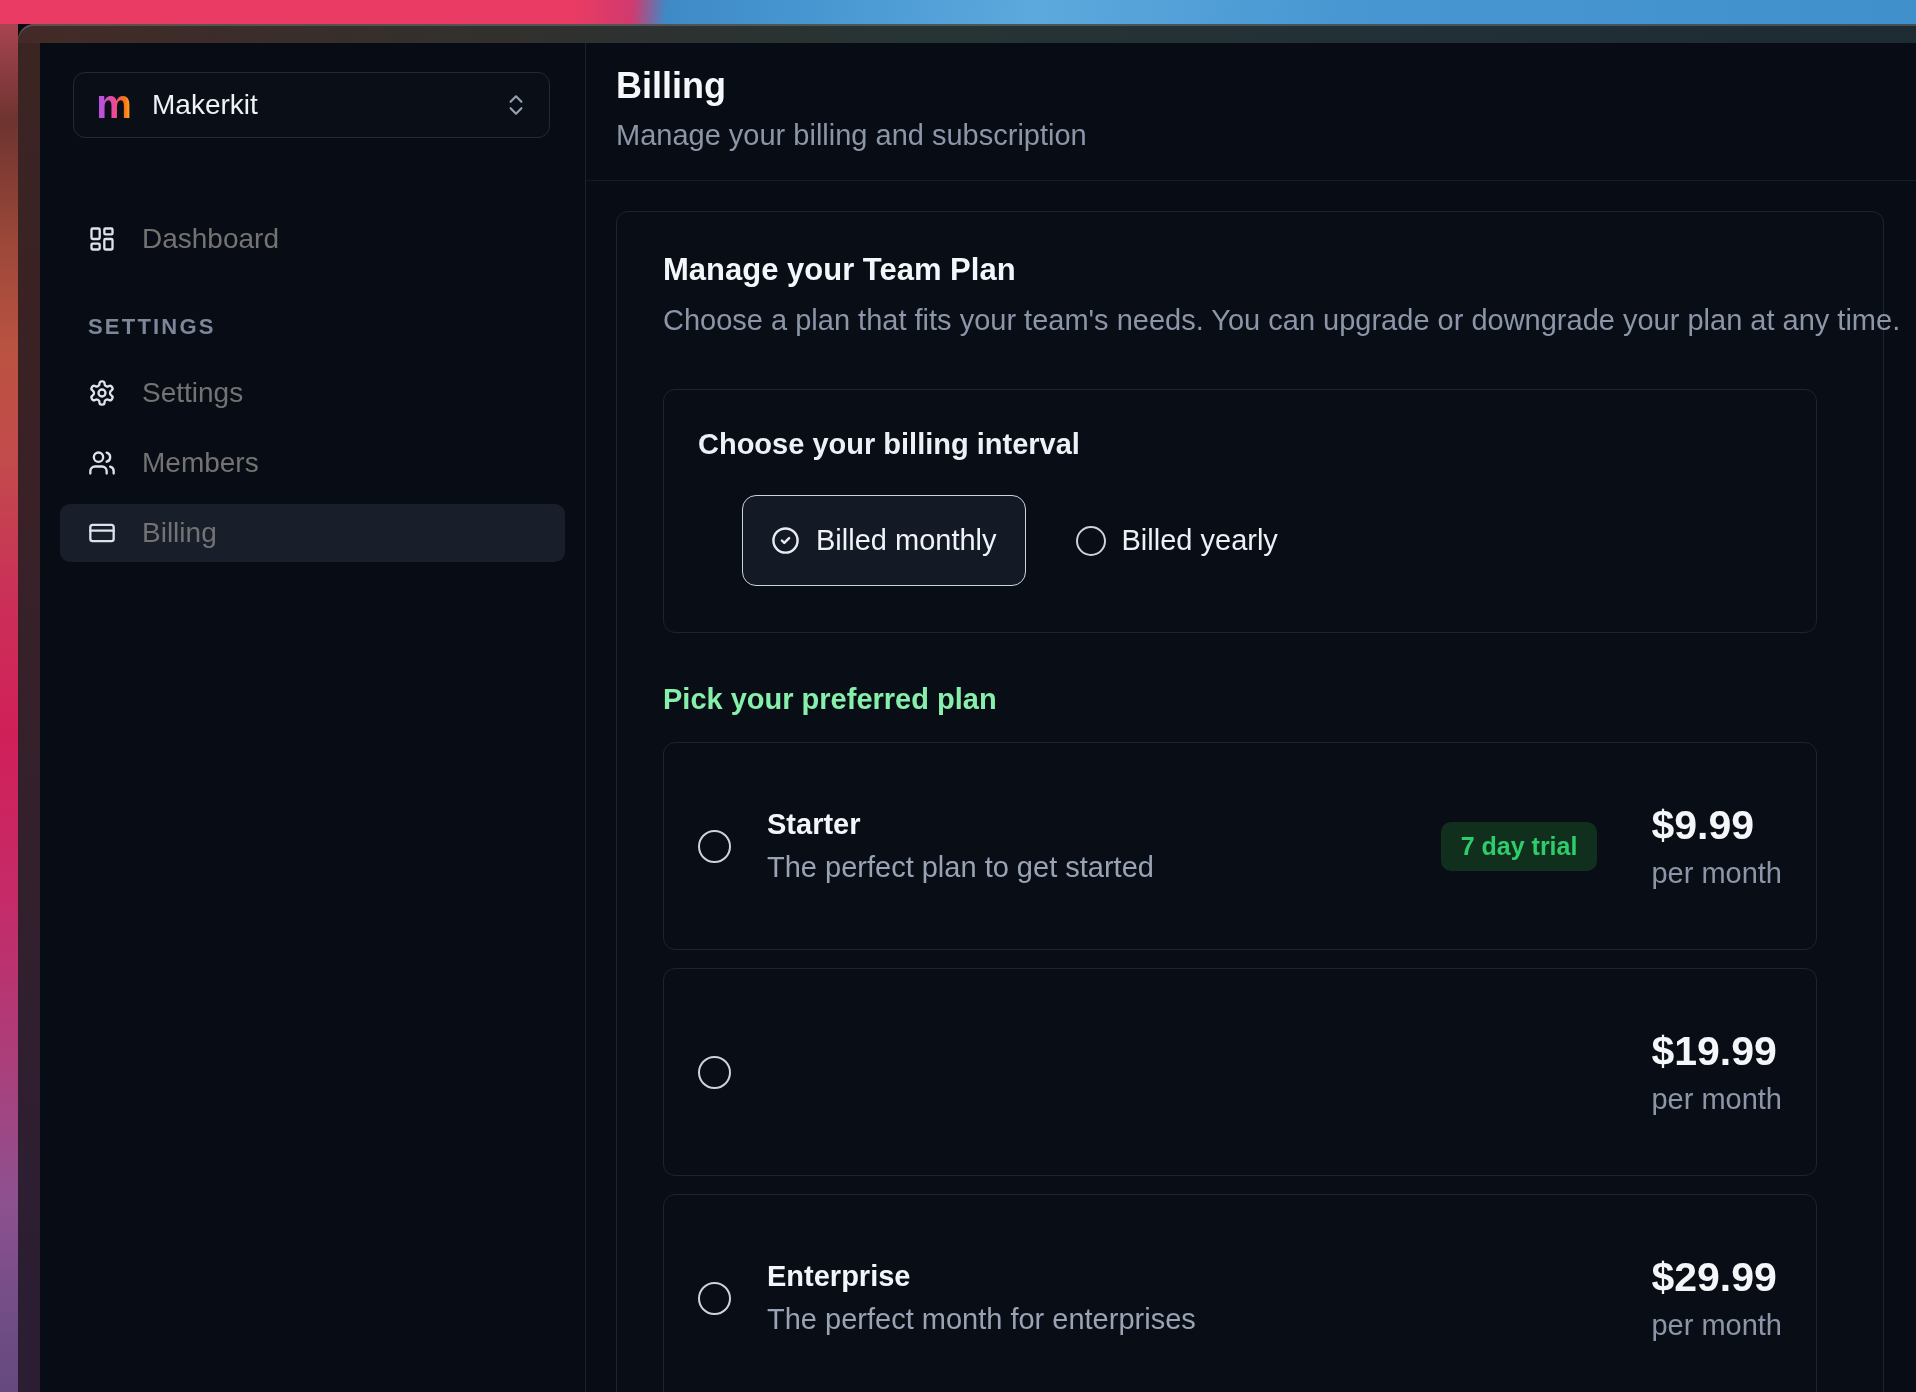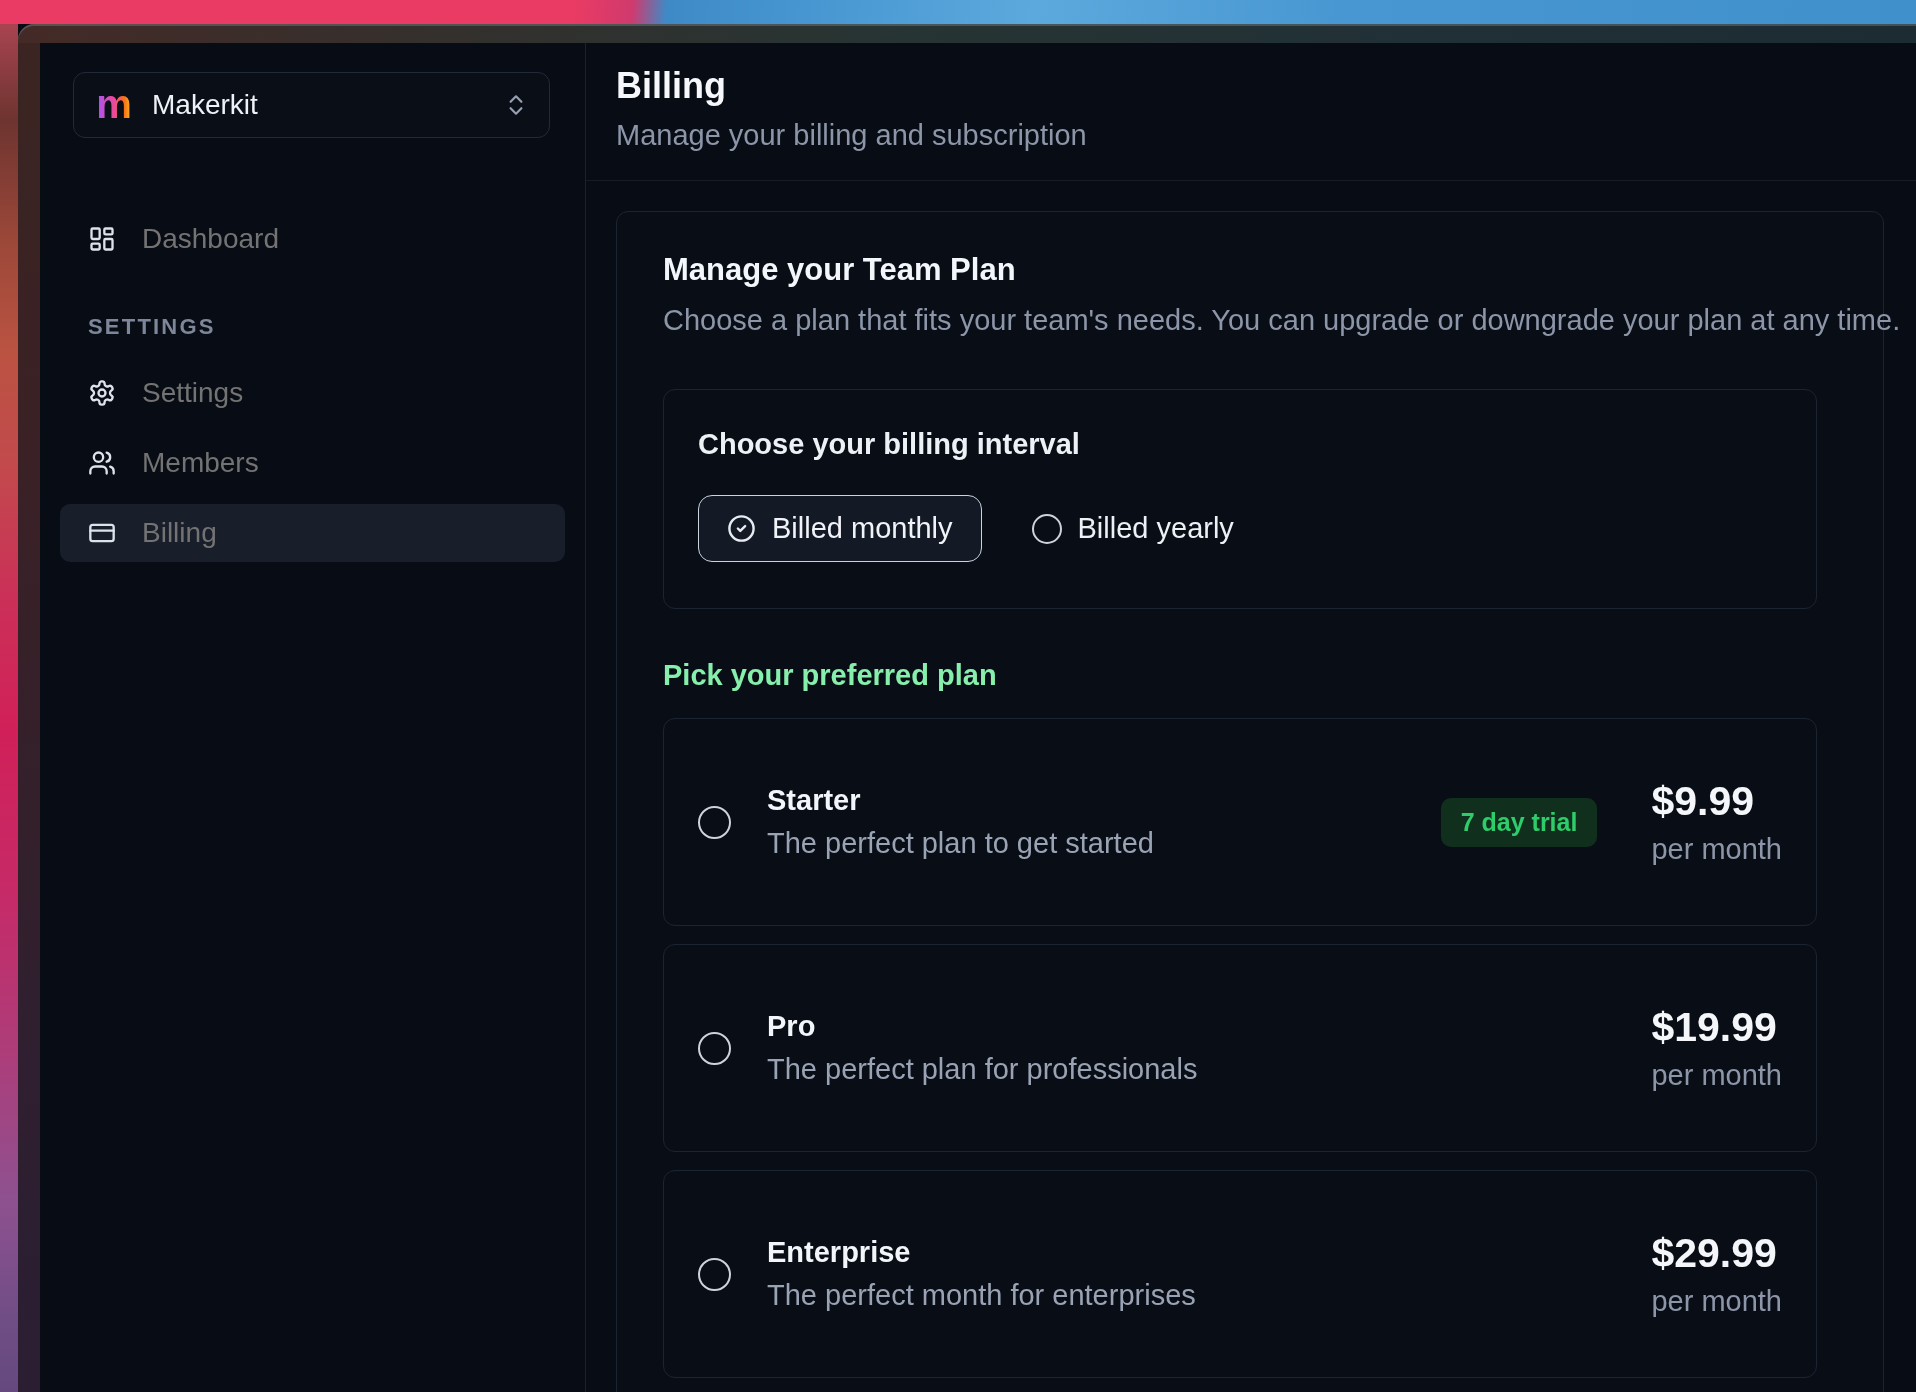--- a/index.html
+++ b/index.html
@@ -55,23 +55,23 @@
 
   .card{margin-top:30px;border:1px solid #1d2431;border-radius:12px;
     padding:40px 46px 44px 46px;background:#090d16;}
   .card-title{font-size:31px;font-weight:700;color:#f3f6fa;}
   .card-desc{margin-top:16px;font-size:29px;color:#8c96a8;white-space:nowrap;}
 
   .interval-box{margin-top:52px;margin-right:20px;border:1px solid #1d2431;
     border-radius:12px;padding:38px 34px 46px 34px;}
   .interval-label{font-size:29px;font-weight:600;color:#edf1f6;}
   .interval-row{margin-top:34px;display:flex;align-items:center;gap:50px;}
-  .pill{display:flex;align-items:center;gap:16px;padding:16px 28px;
+  .pill{display:flex;align-items:center;gap:16px;padding:28px 28px;
     border:1.5px solid #ccd2dc;border-radius:14px;background:#141a25;
-    font-size:29px;color:#f0f3f8;cursor:pointer;}
+    font-size:29px;color:#f0f3f8;cursor:pointer;margin-left:44px;}
   .pill .icon{display:flex;color:#e8ecf2;}
   .radio-option{display:flex;align-items:center;gap:16px;font-size:29px;
     color:#edf1f6;cursor:pointer;}
   .radio-circle{width:30px;height:30px;border-radius:50%;
     border:2.5px solid #ccd3dd;box-sizing:border-box;flex:0 0 auto;}
 
   .plans-label{margin-top:50px;font-size:29px;font-weight:600;color:#86efac;}
   .plan-row{margin-top:18px;margin-right:20px;border:1px solid #1d2431;
     border-radius:12px;height:208px;box-sizing:border-box;display:flex;
     align-items:center;padding:0 34px;gap:36px;cursor:pointer;}
@@ -228,24 +228,20 @@
                 <span class="badge">7 day trial</span>
                 <span class="price-block">
                   <span class="price" style="display:block">$9.99</span>
                   <span class="period" style="display:block">per month</span>
                 </span>
               </span>
             </div>
 
             <div class="plan-row">
               <span class="plan-radio"></span>
-              <span class="plan-texts">
-                <span class="plan-name">Pro</span>
-                <span class="plan-desc">The perfect plan for professionals</span>
-              </span>
               <span class="plan-right">
                 <span class="price-block">
                   <span class="price" style="display:block">$19.99</span>
                   <span class="period" style="display:block">per month</span>
                 </span>
               </span>
             </div>
 
             <div class="plan-row">
               <span class="plan-radio"></span>

